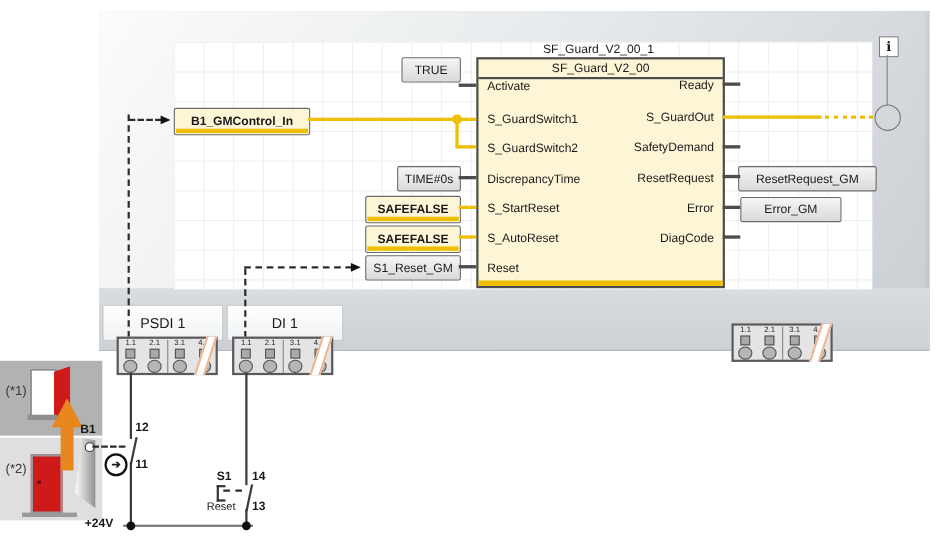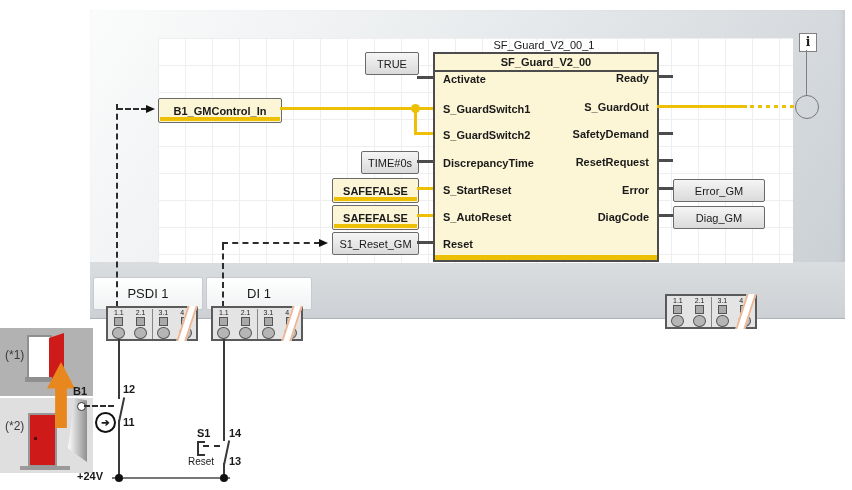--- a/index.html
+++ b/index.html
@@ -19,21 +19,21 @@
          box-shadow:inset -2px -2px 5px rgba(0,0,0,.07);}
   .band{left:90px;top:262px;width:755px;height:56px;
         background:linear-gradient(#dadddf,#cdd1d5);border-bottom:1px solid #aeb3b7;}
   .canvas{left:158px;top:38px;width:635px;height:225px;background:#fff;
           background-image:linear-gradient(#eeeeee 1px,transparent 1px),
                            linear-gradient(90deg,#eeeeee 1px,transparent 1px);
           background-size:27px 27px;}
 
   
   .fblock{left:433px;top:52px;width:222px;height:206px;background:var(--cream);
-          border:2px solid var(--bord);font-weight:bold;}
+          border:2px solid var(--bord);}
   .fblock .hdr{height:16px;line-height:16px;text-align:center;font-size:11px;
                border-bottom:2px solid var(--bord);}
   .fblock .stripe{position:absolute;left:0;right:0;bottom:0;height:5px;background:var(--yellow);}
   .pin{position:absolute;font-size:11px;line-height:12px;white-space:nowrap}
   .pin.l{left:8px}.pin.r{right:8px}
 
   
   .gbox,.cbox{position:absolute;border:1px solid #6a6a6a;border-radius:2px;
         text-align:center;font-size:11px;display:flex;align-items:center;justify-content:center;}
   .gbox{background:linear-gradient(#f5f5f5,#dadada);}
@@ -130,22 +130,22 @@
     <div class="stripe"></div>
   </div>
 
   <div class="gbox" style="left:365px;top:52px;width:52px;height:21px">TRUE</div>
   <div class="cbox" style="left:158px;top:98px;width:122px;height:23px">B1_GMControl_In</div>
   <div class="gbox" style="left:361px;top:151px;width:56px;height:21px">TIME#0s</div>
   <div class="cbox" style="left:332px;top:178px;width:85px;height:23px">SAFEFALSE</div>
   <div class="cbox" style="left:332px;top:205px;width:85px;height:23px">SAFEFALSE</div>
   <div class="gbox" style="left:332px;top:232px;width:85px;height:21px">S1_Reset_GM</div>
 
+  <div class="gbox" style="left:671px;top:151px;width:124px;height:21px">ResetRequest_GM</div>
   <div class="gbox" style="left:673px;top:179px;width:90px;height:21px">Error_GM</div>
-  <div class="gbox" style="left:673px;top:206px;width:90px;height:21px">Diag_GM</div>
 
   <div class="stub" style="left:417px;top:76px;width:16px"></div>
   <div class="stub" style="left:417px;top:160px;width:16px"></div>
   <div class="stub" style="left:417px;top:241px;width:16px"></div>
   <div class="stub" style="left:657px;top:75px;width:16px"></div>
   <div class="stub" style="left:657px;top:132px;width:16px"></div>
   <div class="stub" style="left:657px;top:159px;width:16px"></div>
   <div class="stub" style="left:657px;top:187px;width:16px"></div>
   <div class="stub" style="left:657px;top:214px;width:16px"></div>
 

